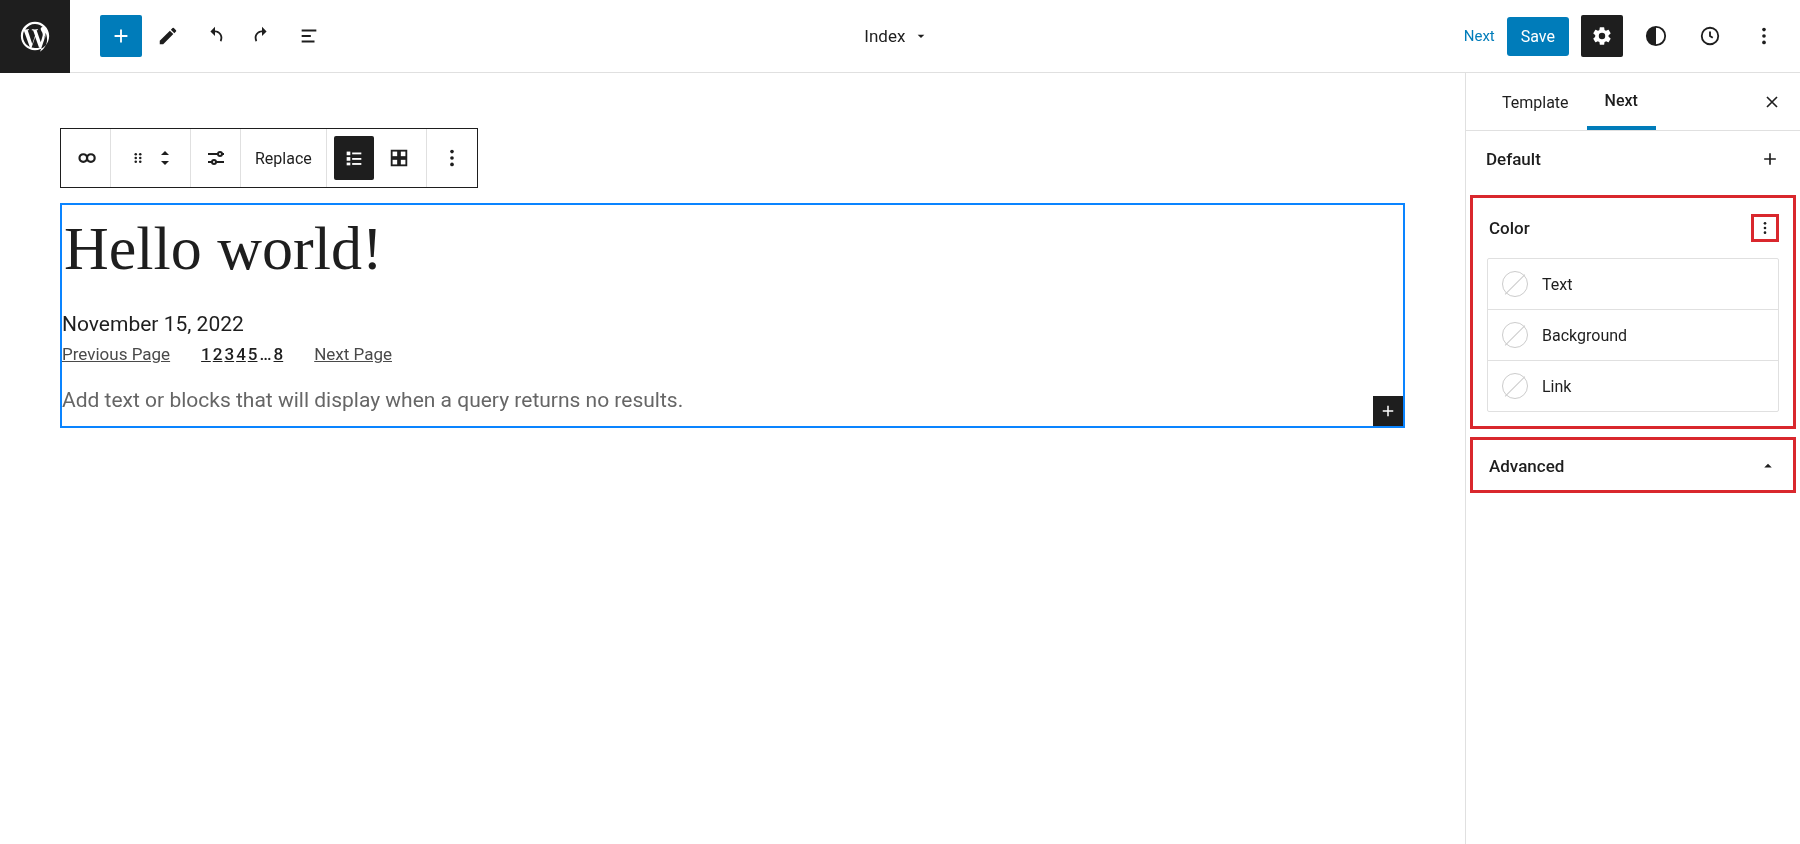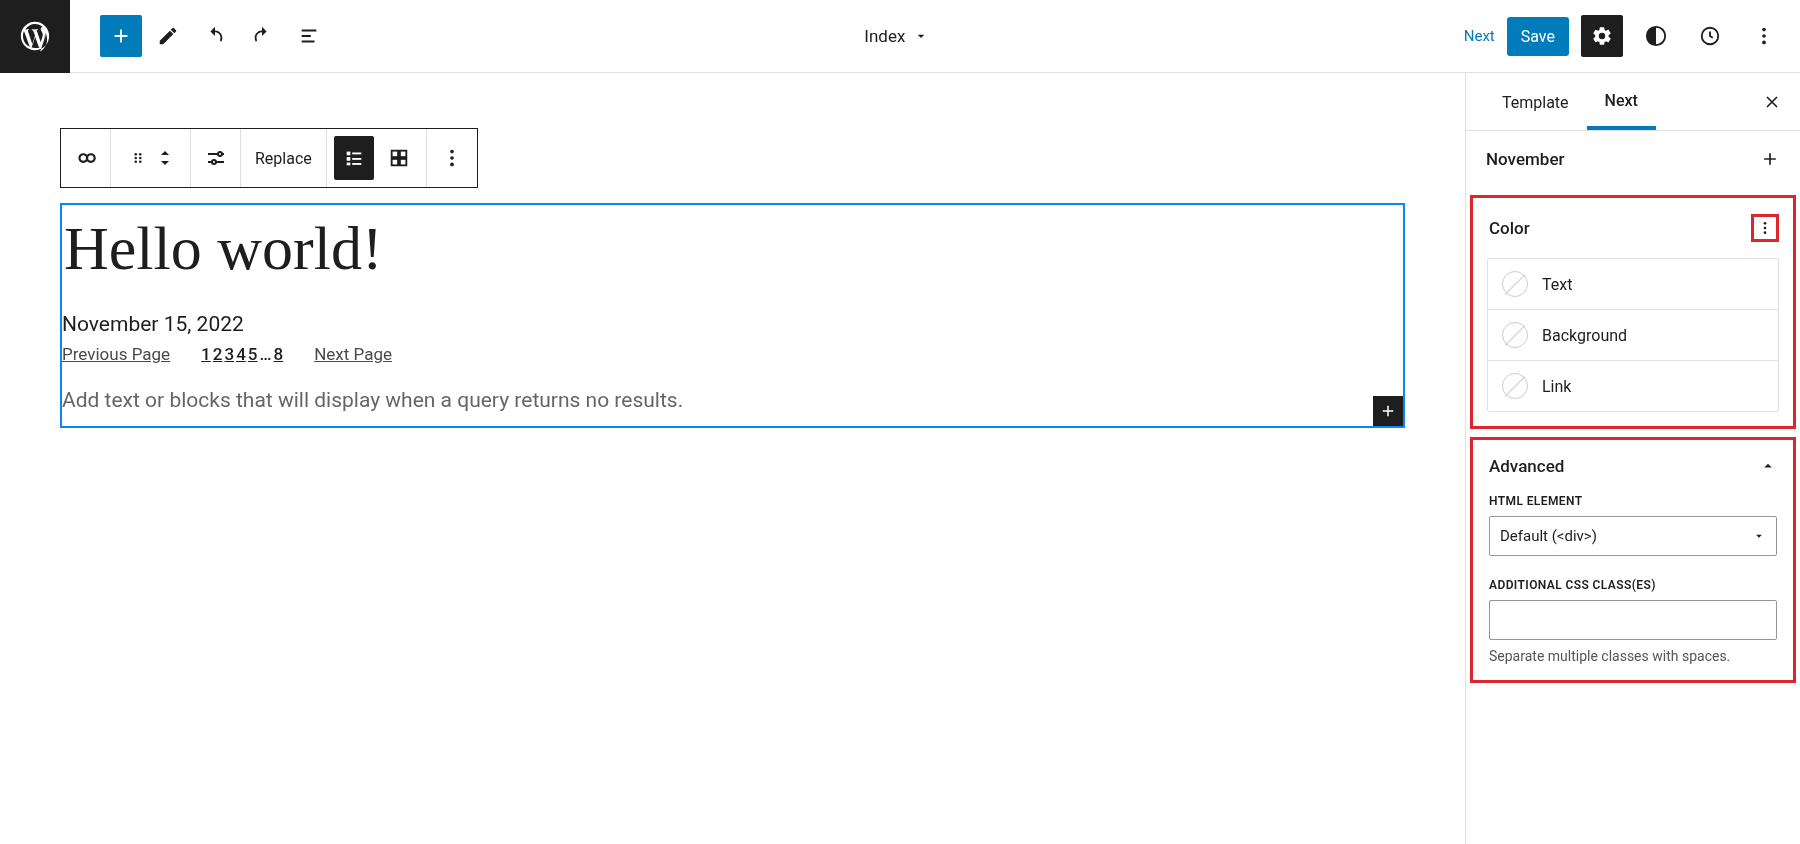--- a/index.html
+++ b/index.html
@@ -232,21 +232,21 @@
       <div class="tab active">Next</div>
       <div class="close-tab">
         <svg width="20" height="20" viewBox="0 0 24 24" fill="#1e1e1e">
             <path d="M18 6L6 18M6 6l12 12" stroke="#1e1e1e" stroke-width="2"></path>
           </svg>
       </div>
     </div>
 
     <div class="panel-section">
       <div class="filters-row">
-        <span>November</span>
+        <span>Default</span>
         <span class="plus">
           <svg width="20" height="20" viewBox="0 0 24 24" fill="#1e1e1e">
               <path d="M11 5h2v6h6v2h-6v6h-2v-6H5v-2h6z"></path>
             </svg>
         </span>
       </div>
     </div>
 
     <div class="red-outline">
       <div class="color-header">
@@ -275,28 +275,16 @@
       </div>
     </div>
 
     <div class="red-outline">
       <div class="adv-header">
         <span>Advanced</span>
         <svg width="18" height="18" viewBox="0 0 24 24" fill="#1e1e1e">
             <path d="M7 14l5-5 5 5z"></path>
           </svg>
       </div>
-      <div class="adv-body">
-        <div class="field-label">HTML ELEMENT</div>
-        <div class="select-box">
-          <span>Default (&lt;div&gt;)</span>
-          <svg width="14" height="14" viewBox="0 0 24 24" fill="#1e1e1e">
-              <path d="M7 10l5 5 5-5z"></path>
-            </svg>
-        </div>
-        <div class="field-label">ADDITIONAL CSS CLASS(ES)</div>
-        <input class="text-input" type="text" style="">
-        <div class="help-text">Separate multiple classes with spaces.</div>
-      </div>
     </div>
 
   </div>
 </div>
 
 </body></html>

